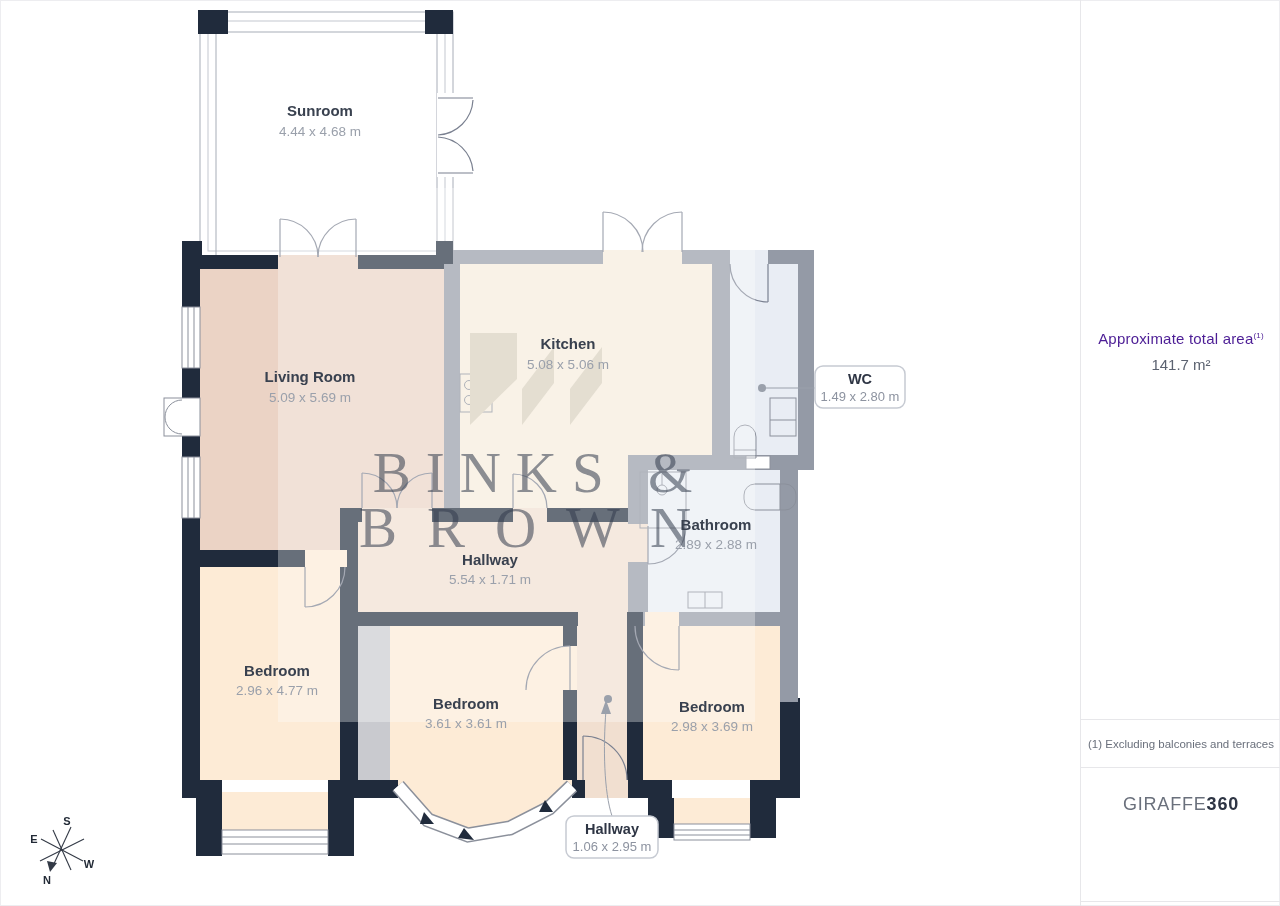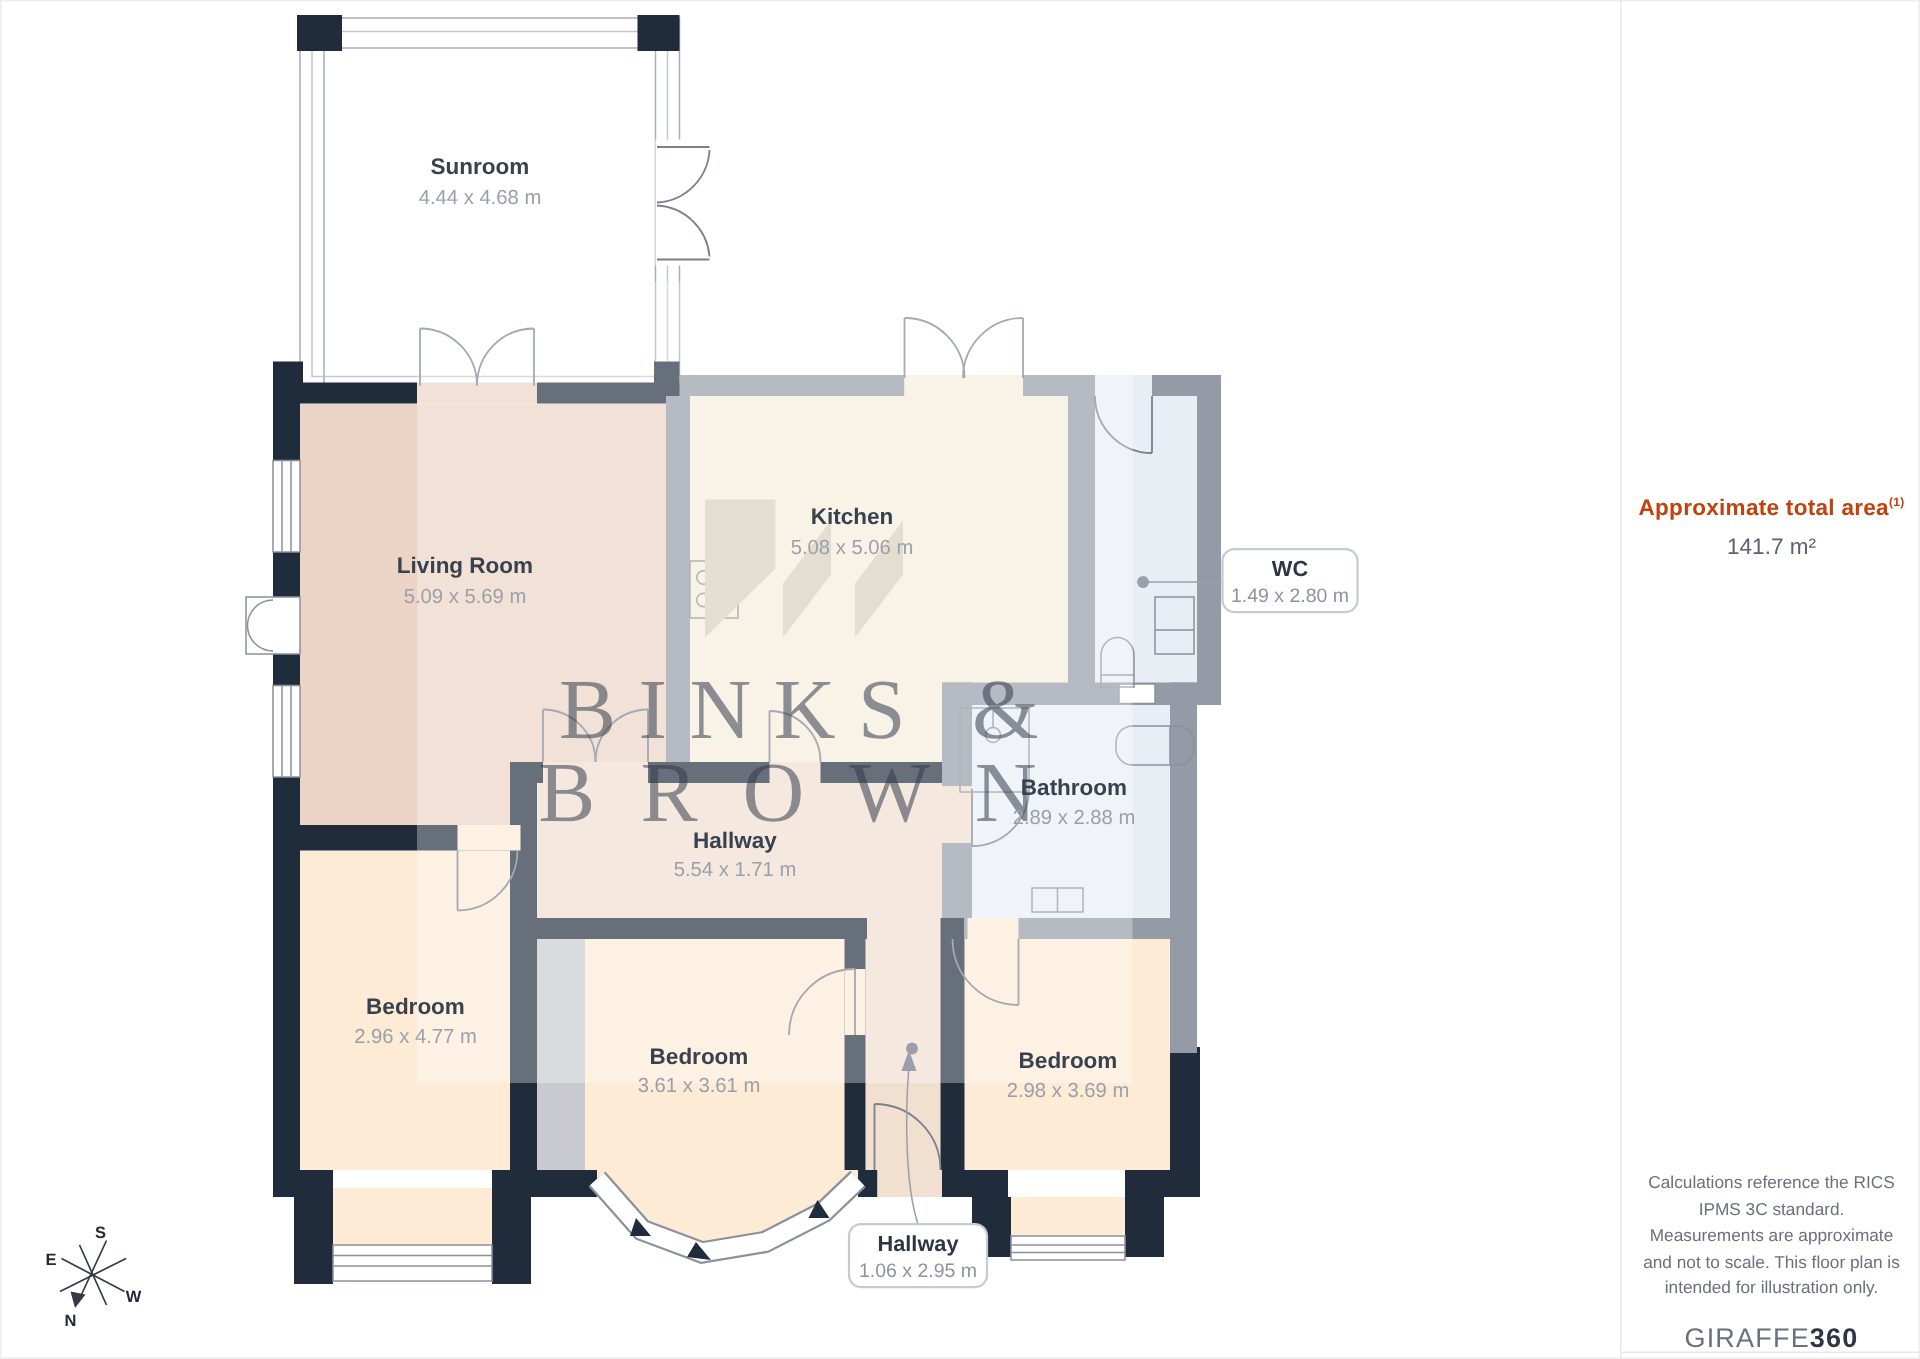--- a/index.html
+++ b/index.html
@@ -4,21 +4,21 @@
 <style>
   html,body{margin:0;padding:0;background:#fff;}
   .page{position:relative;width:1280px;height:906px;background:#ffffff;
         font-family:"Liberation Sans",sans-serif;overflow:hidden;
         box-shadow:inset 0 0 0 1px #ededf0;}
   .plan-svg{position:absolute;left:0;top:0;}
   
   .sidebar{position:absolute;left:1080px;top:0;width:200px;height:906px;
            border-left:1px solid #e7e7ea;}
   .sb-area{position:absolute;top:330px;left:0;width:100%;text-align:center;}
-  .sb-area-title{font-size:15px;font-weight:700;color:#c2410c;letter-spacing:.2px;}
+  .sb-area-title{font-size:15px;font-weight:400;color:#4c1d95;letter-spacing:.2px;}
   .sb-area-title sup{font-size:8px;}
   .sb-area-value{margin-top:9px;font-size:15px;color:#5b6270;}
   .sb-footnote{position:absolute;top:719px;left:0;width:100%;height:47px;
                border-top:1px solid #e7e7ea;border-bottom:1px solid #e7e7ea;
                display:flex;align-items:center;justify-content:center;
                font-size:11.5px;color:#6a707c;}
   .sb-disclaimer{position:absolute;top:766px;left:0;width:100%;height:136px;
                  border-bottom:1px solid #e7e7ea;box-sizing:border-box;
                  padding:15px 12px 0 12px;text-align:center;}
   .sb-disclaimer-text{font-size:11.5px;line-height:17.5px;color:#6a707c;}
@@ -272,21 +272,21 @@
   </g>
 </svg>
 
 <div class="sidebar">
   <div class="sb-area">
     <div class="sb-area-title">
       <span>Approximate total area</span><sup>(1)</sup>
     </div>
     <div class="sb-area-value">141.7 m²</div>
   </div>
+  <div class="sb-footnote">(1) Excluding balconies and terraces</div>
   <div class="sb-disclaimer">
-    <div class="sb-disclaimer-text">Calculations reference the RICS IPMS 3C standard. Measurements are approximate and not to scale. This floor plan is intended for illustration only.</div>
     <div class="sb-brand">
       <span>GIRAFFE</span><b>360</b>
     </div>
   </div>
 </div>
 
 </div>
 
 </body></html>

